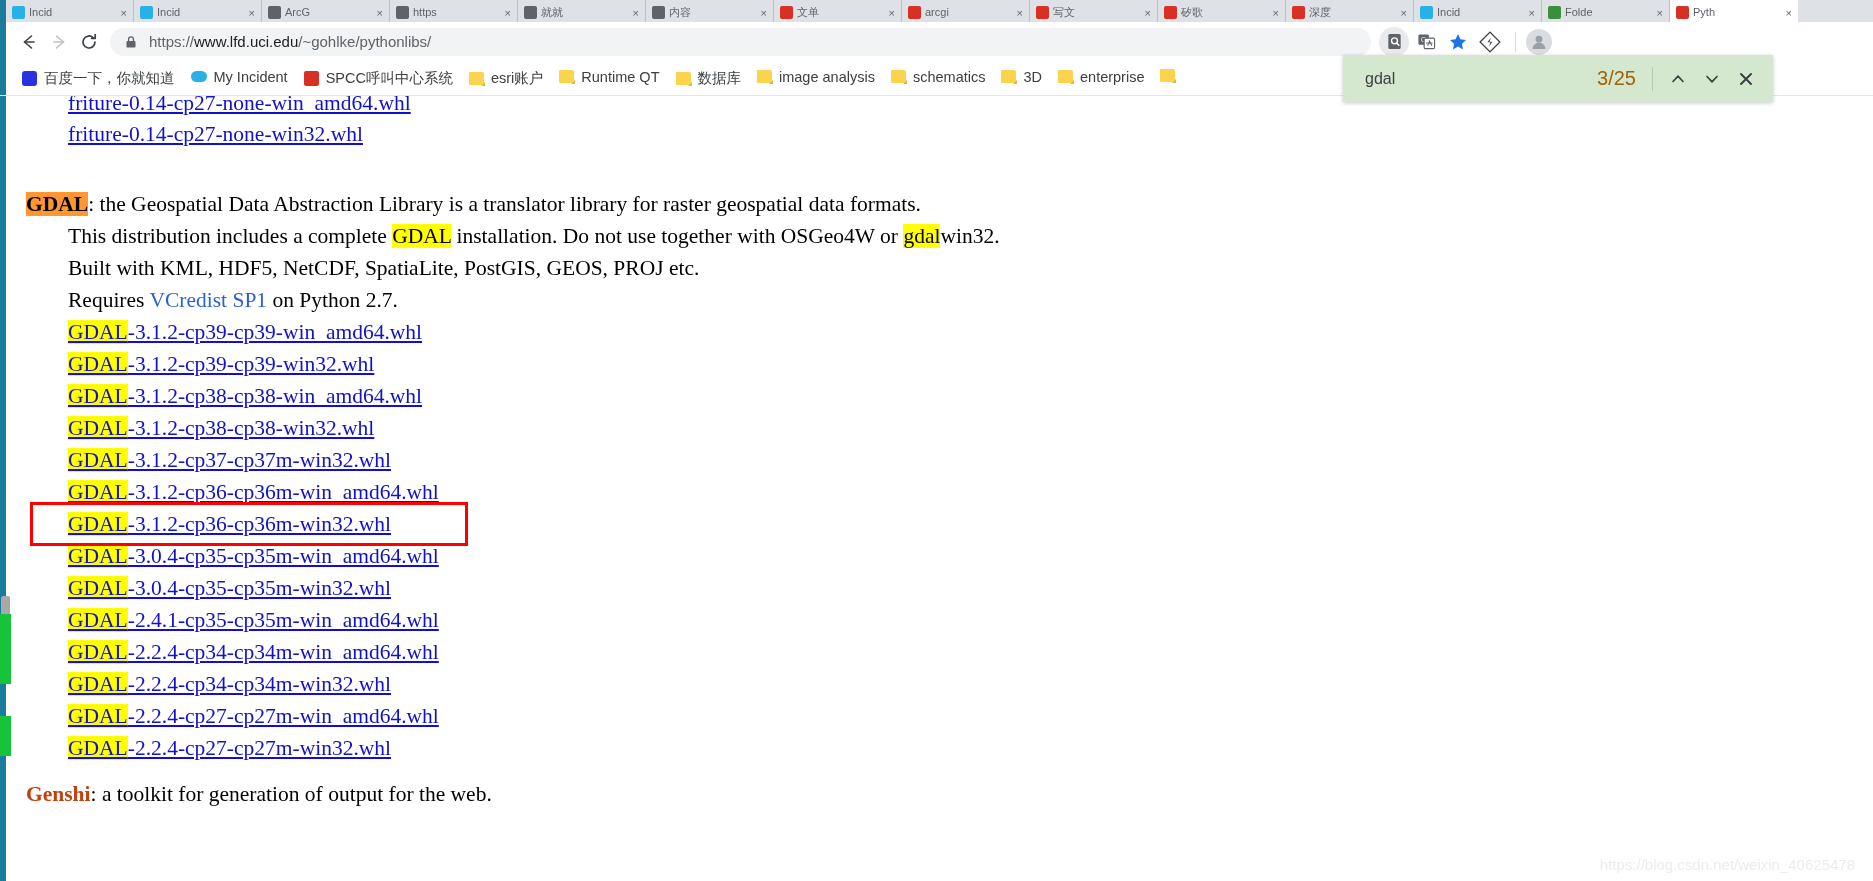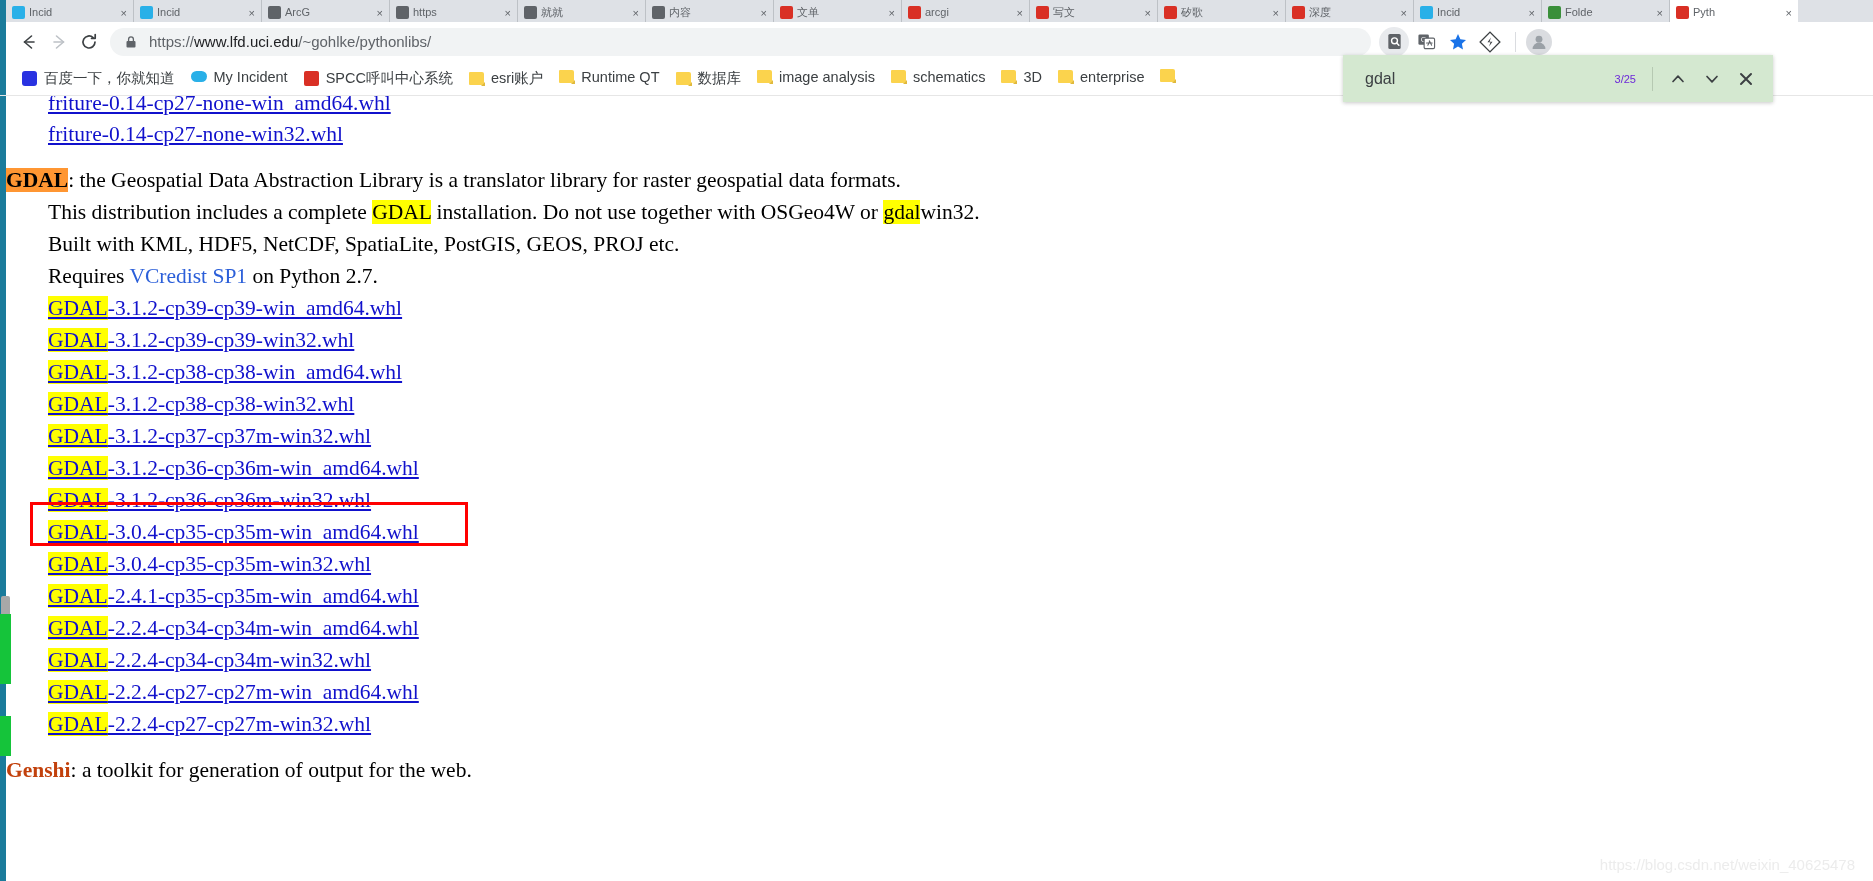--- a/index.html
+++ b/index.html
@@ -102,41 +102,41 @@
     box-shadow: 0 1px 4px rgba(0,0,0,0.22);
     display: flex; align-items: center; padding: 0 10px 0 22px;
     box-sizing: border-box;
     z-index: 40;
   }
   .find-input {
     flex: 1 1 auto; border: none; outline: none; background: transparent;
     font-family: "Liberation Sans", sans-serif; font-size: 16px; color: #3c4043;
     padding: 0;
   }
-  .find-count { font-size: 11px; color: #6d28d9; margin-right: 16px; flex:0 0 auto; }
+  .find-count { font-size: 20px; color: #a16207; margin-right: 16px; flex:0 0 auto; }
   .find-sep { width: 1px; height: 24px; background: #b6c9b2; margin-right: 8px; flex:0 0 auto; }
   .find-btn {
     width: 34px; height: 34px; display:flex; align-items:center; justify-content:center;
     color: #3c4043; flex:0 0 auto;
   }
 
   
   .viewport {
     position: absolute; top: 96px; left: 0; width: 1873px; height: 785px;
     background: #ffffff; overflow: hidden;
   }
   .viewport .leftedge {
     position:absolute; left:0; top:0; width:6px; height:785px; background:#1a7b9b;
   }
 
   .page {
     position: absolute; left: 0; top: 0; width: 1873px;
     font-family: "Liberation Serif", serif;
     font-size: 21.5px; color: #000000;
-    padding-left: 4px; box-sizing: border-box;
+    padding-left: 24px; box-sizing: border-box;
   }
   .ln { height: 32px; line-height: 32px; white-space: nowrap; }
   .ln.indent { padding-left: 44px; }
   .ln.indent2 { padding-left: 44px; }
   .gap { height: 14px; }
 
   a.flink {
     color: #1111cc; text-decoration: underline; cursor: pointer;
   }
   .hl { background: #ffff00; }
@@ -405,21 +405,21 @@
 
       <div class="ln indent" style="height:22px;line-height:14px;overflow:hidden;">
         <a class="flink">friture-0.14-cp27-none-win_amd64.whl</a>
       </div>
       <div class="ln indent">
         <a class="flink">friture-0.14-cp27-none-win32.whl</a>
       </div>
 
       <div class="gap"></div>
 
-      <div class="ln" style="padding-left:2px;">
+      <div class="ln" style="padding-left:2px;margin-top:24px;">
         <b class="hl-active">GDAL</b><span>: the Geospatial Data Abstraction Library is a translator library for raster geospatial data formats.</span>
       </div>
       <div class="ln indent2">
         <span>This distribution includes a complete </span><span class="hl">GDAL</span><span> installation. Do not use together with OSGeo4W or </span><span class="hl">gdal</span><span>win32.</span>
       </div>
       <div class="ln indent2">Built with KML, HDF5, NetCDF, SpatiaLite, PostGIS, GEOS, PROJ etc.</div>
       <div class="ln indent2">
         <span>Requires </span><a class="inl">VCredist SP1</a><span> on Python 2.7.</span>
       </div>
 

